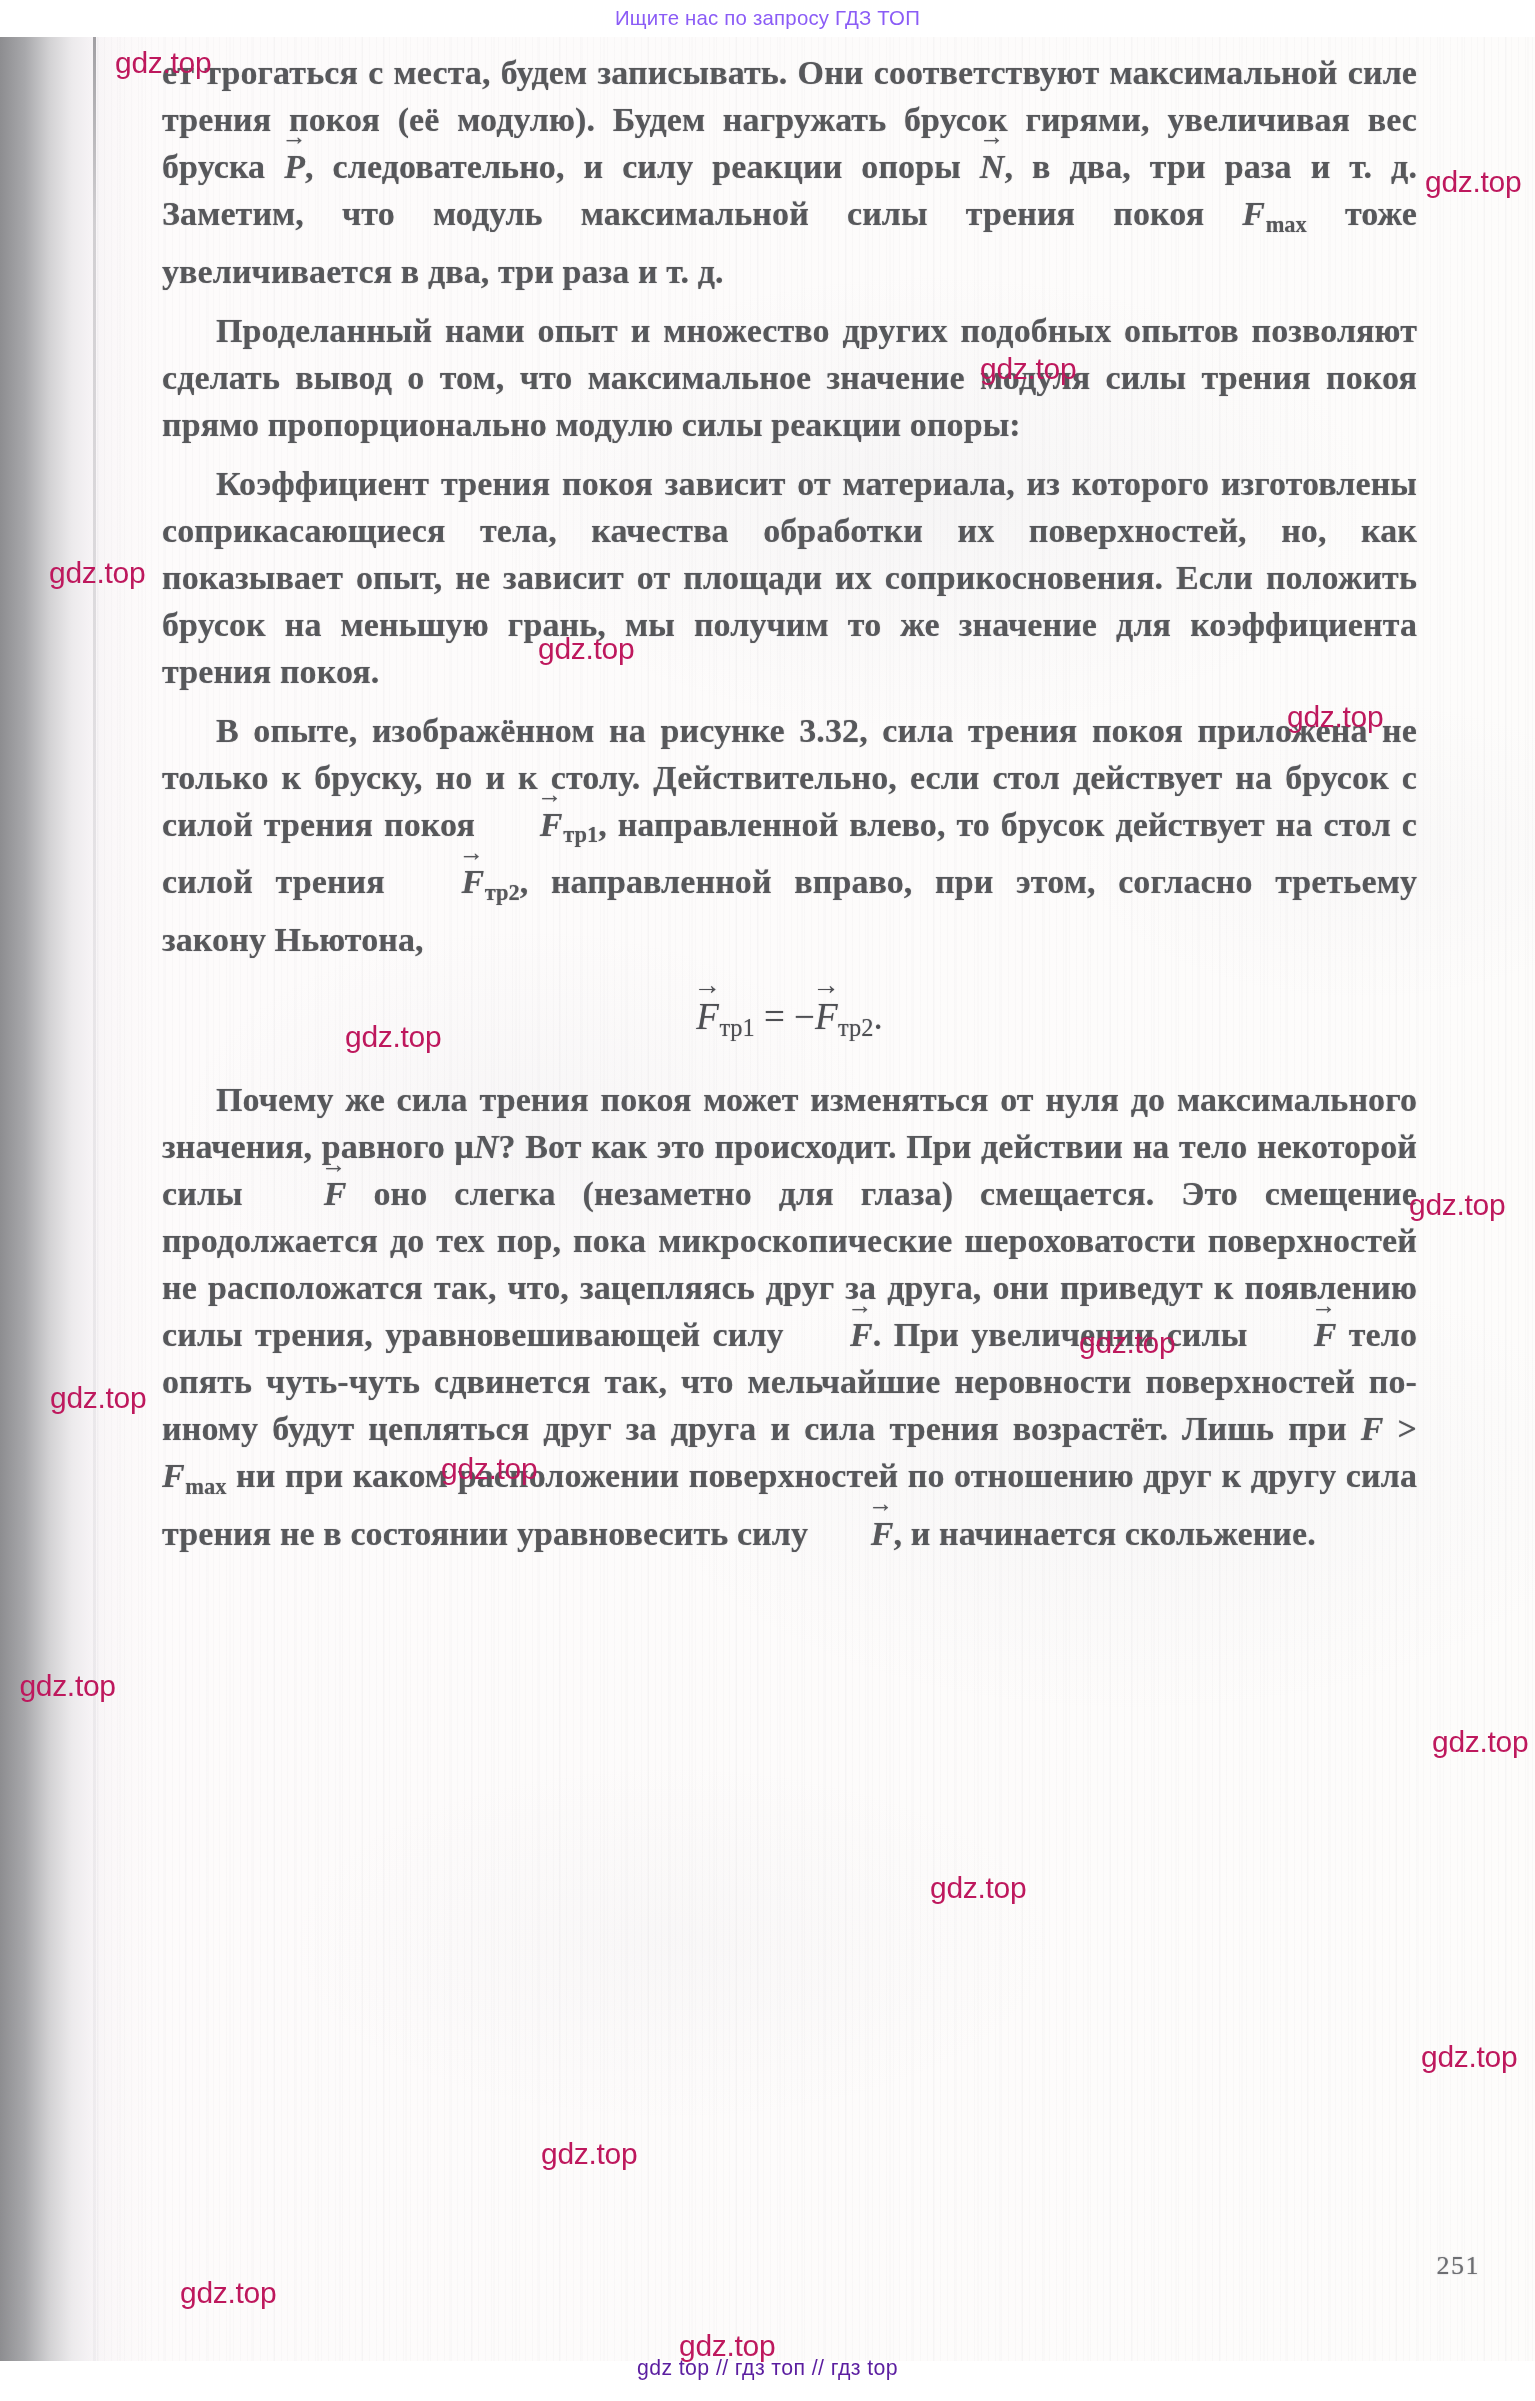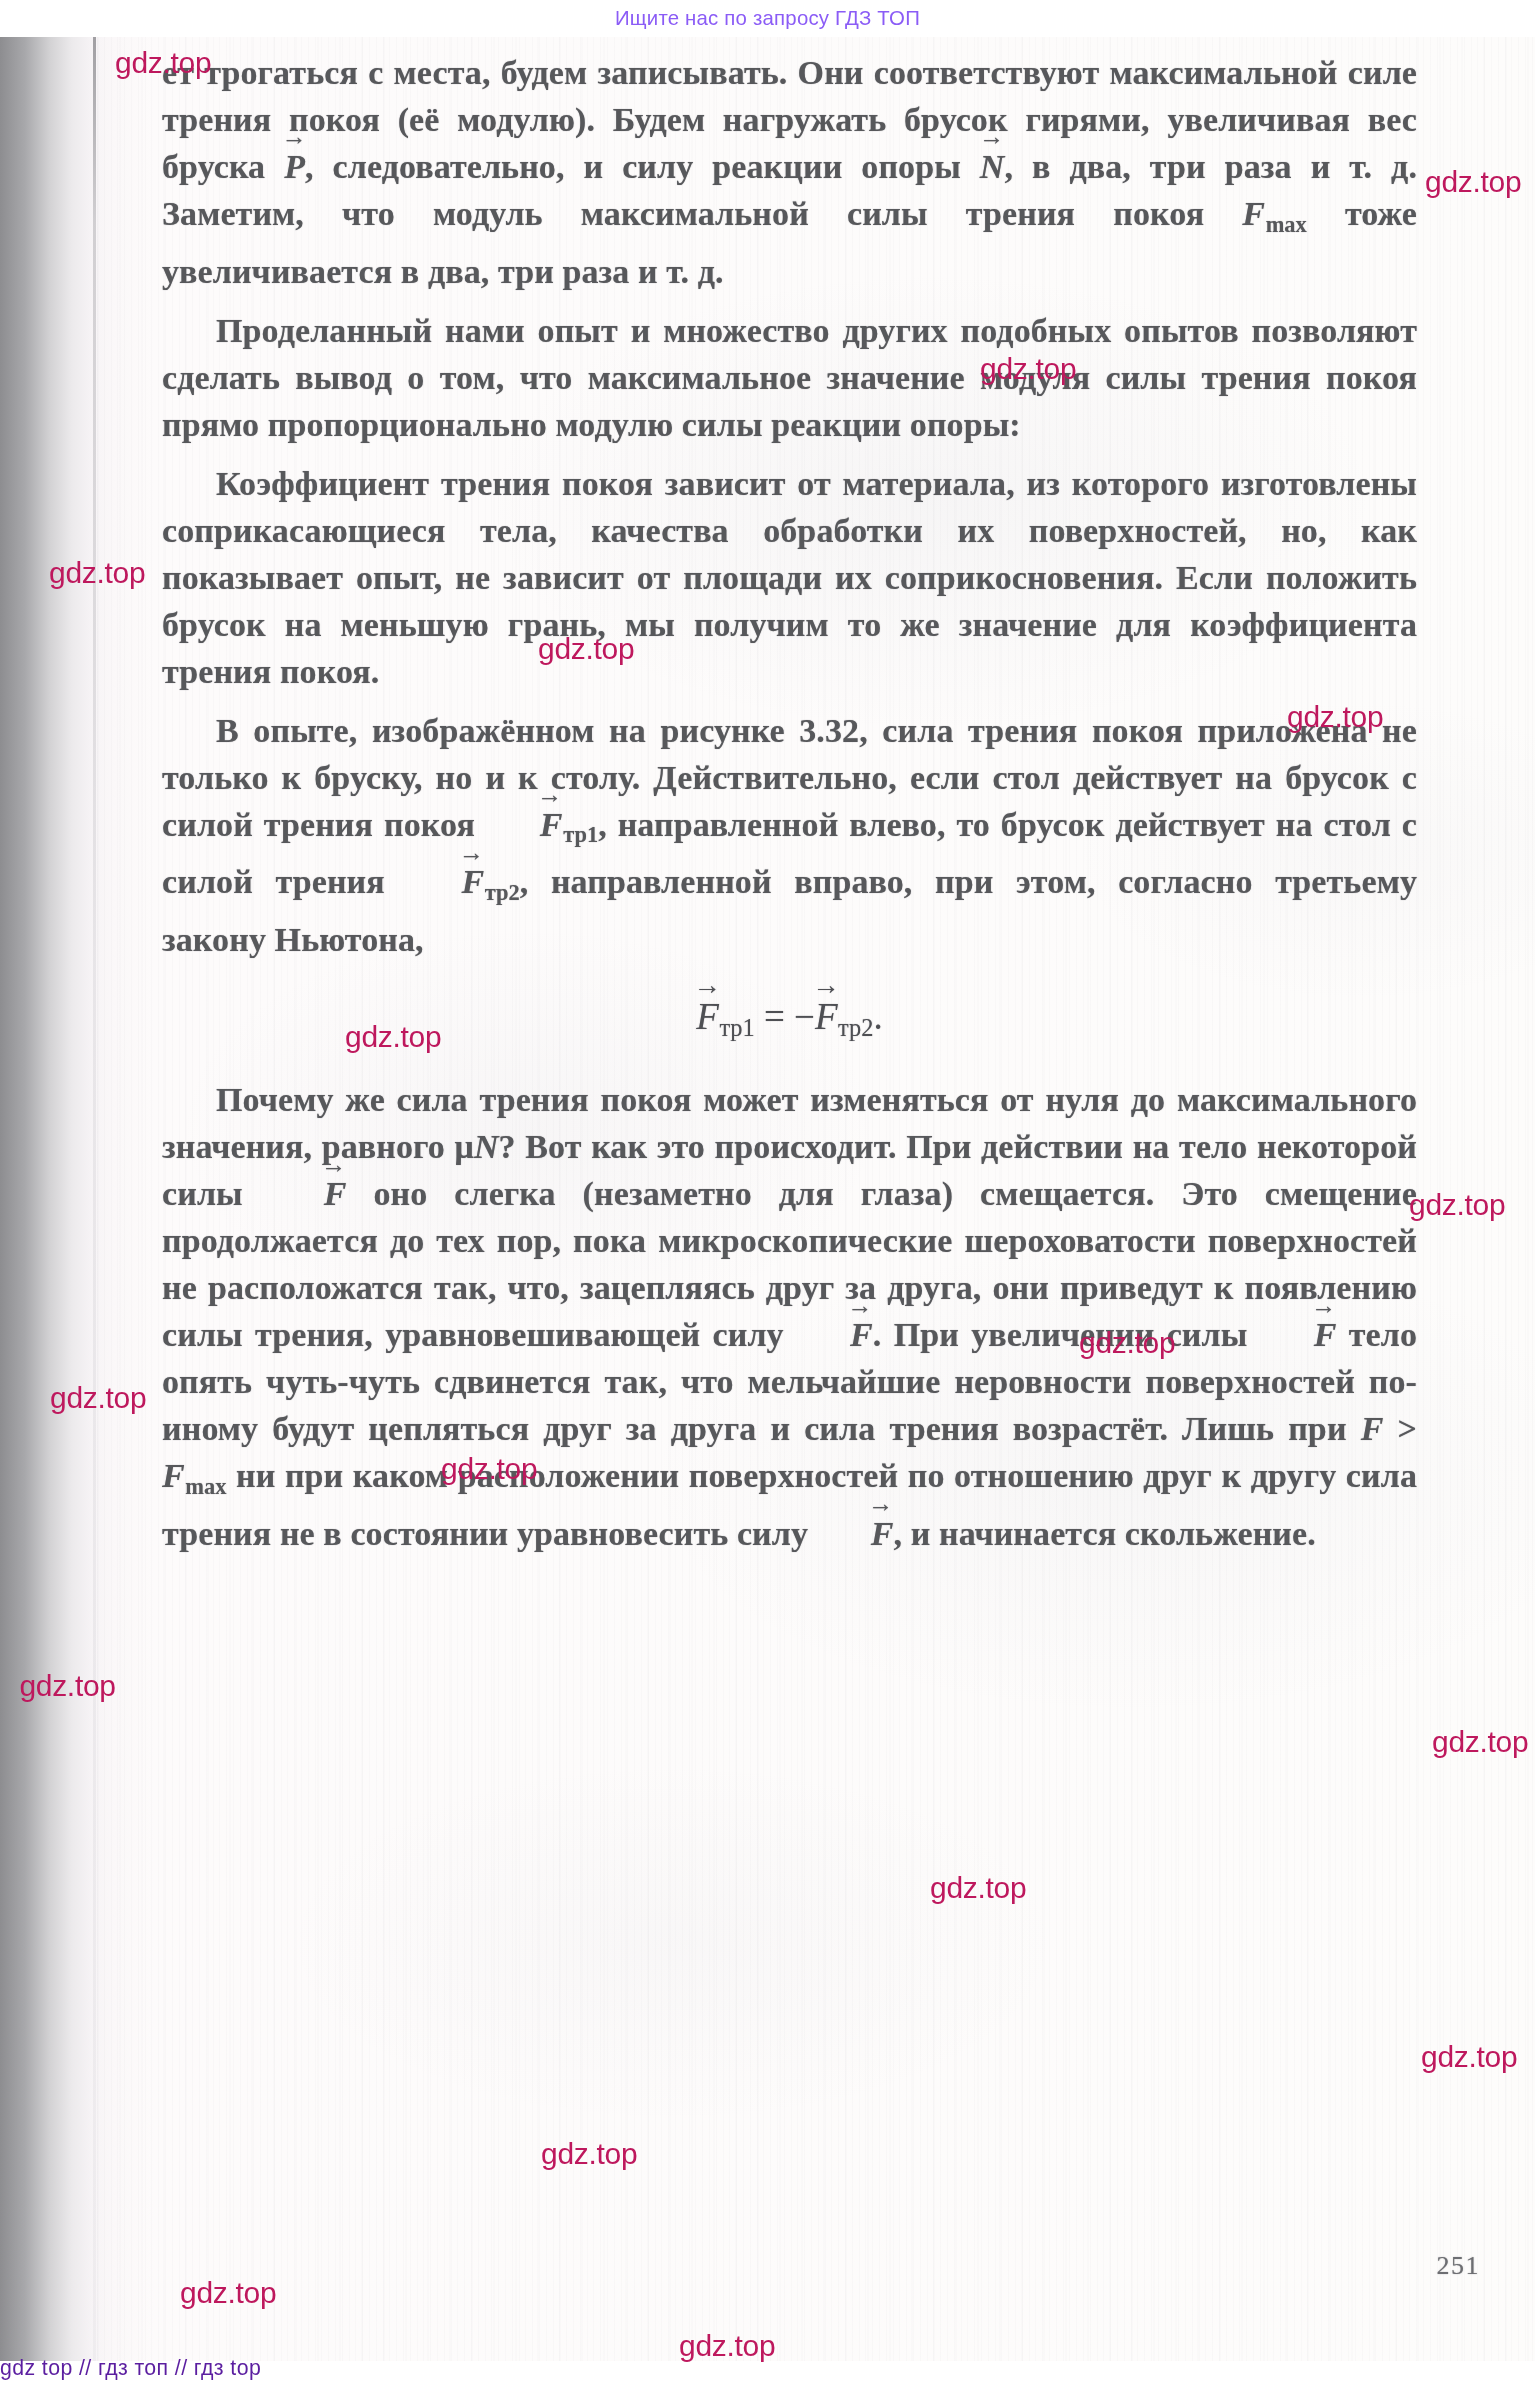--- a/index.html
+++ b/index.html
@@ -201,21 +201,21 @@
     z-index: 30;
     letter-spacing: -0.3px;
   }
 
   
   .credit-line {
     position: absolute;
     left: 0;
     top: 2356px;
     width: 1535px;
-    text-align: left;
+    text-align: center;
     font-family: "Liberation Sans", sans-serif;
     font-size: 21.3px;
     color: #5b1ea0;
     letter-spacing: 0.4px;
     z-index: 40;
   }
 </style>
 </head>
 <body>
 

